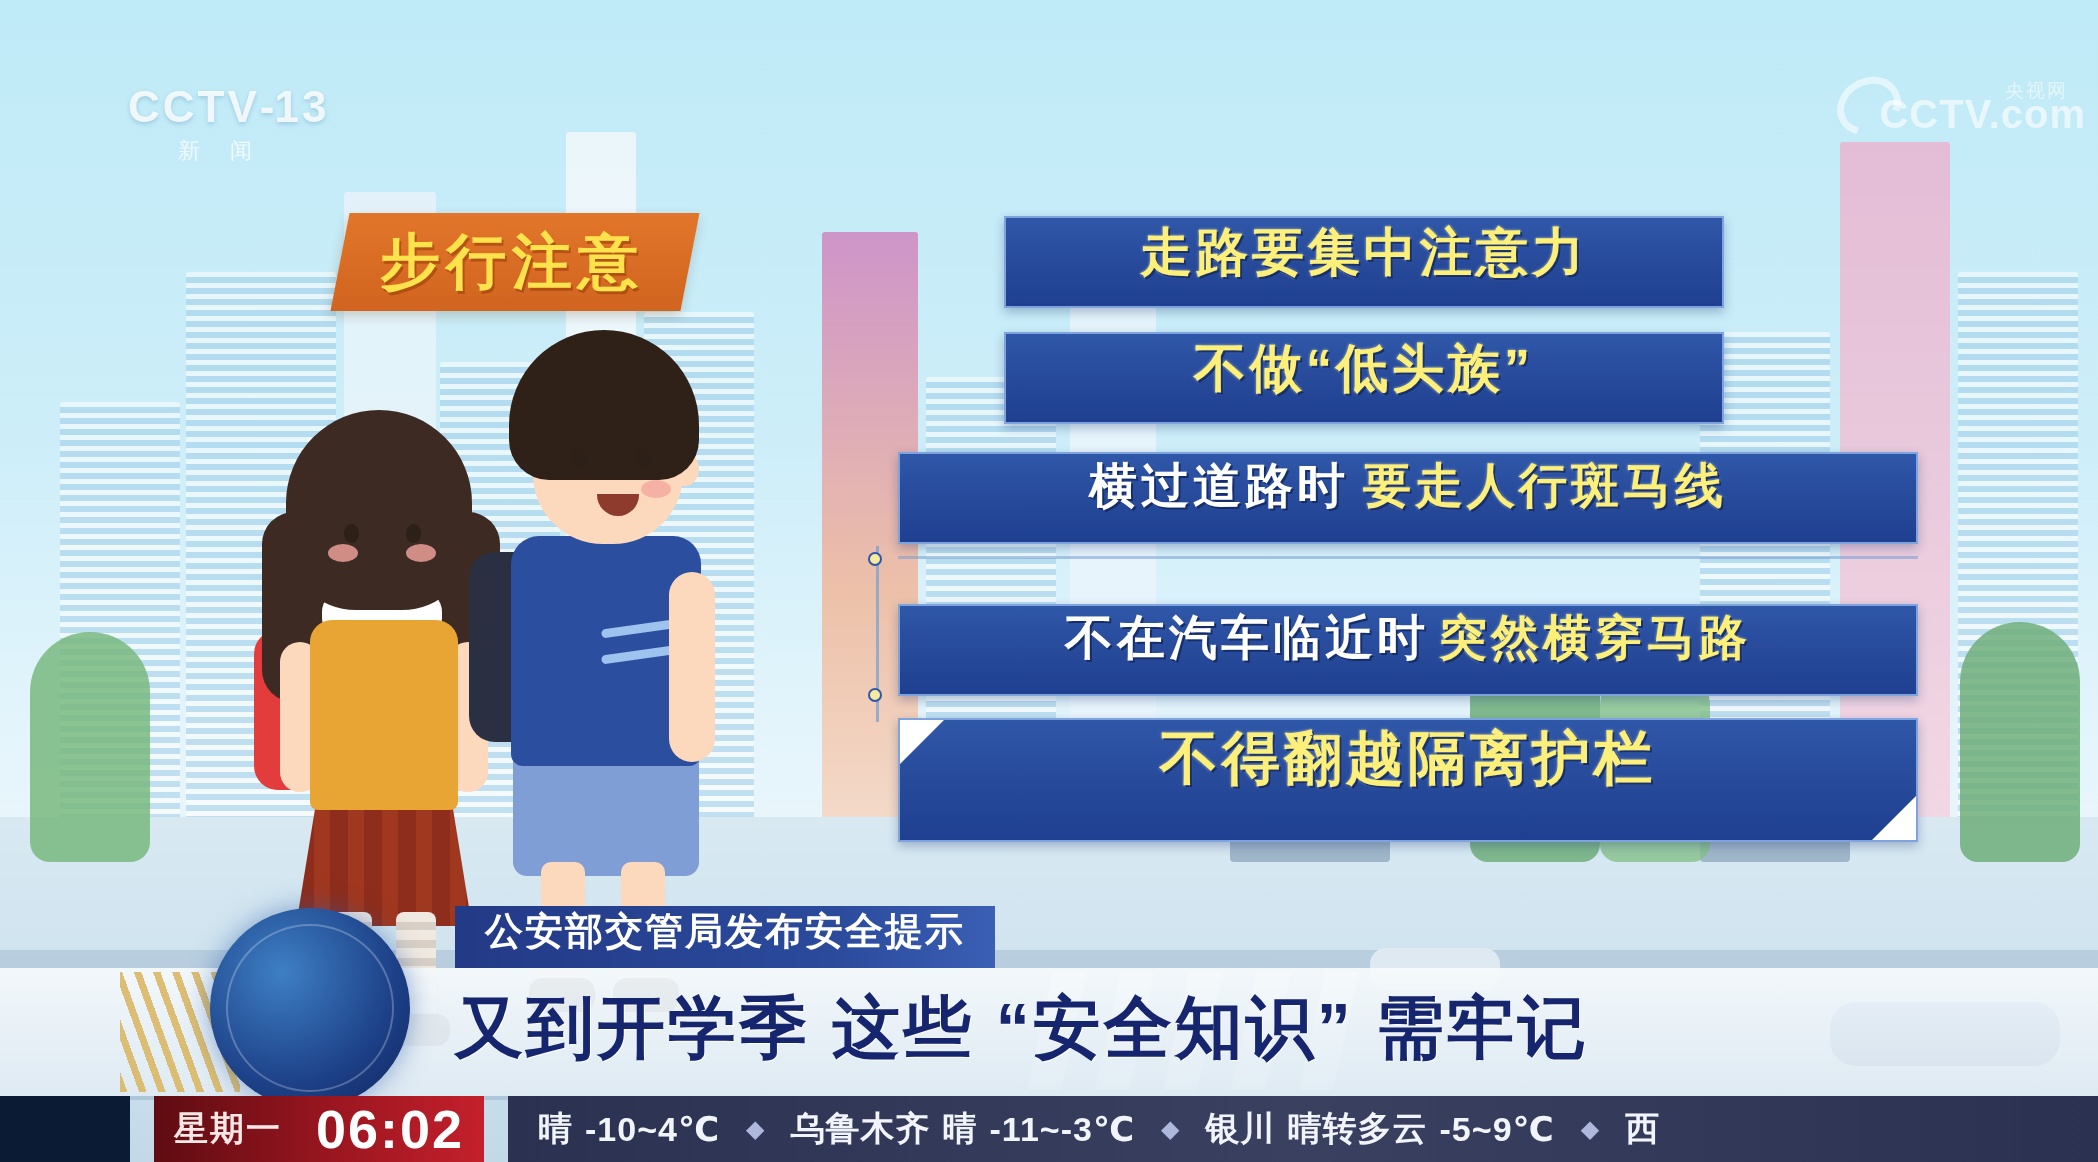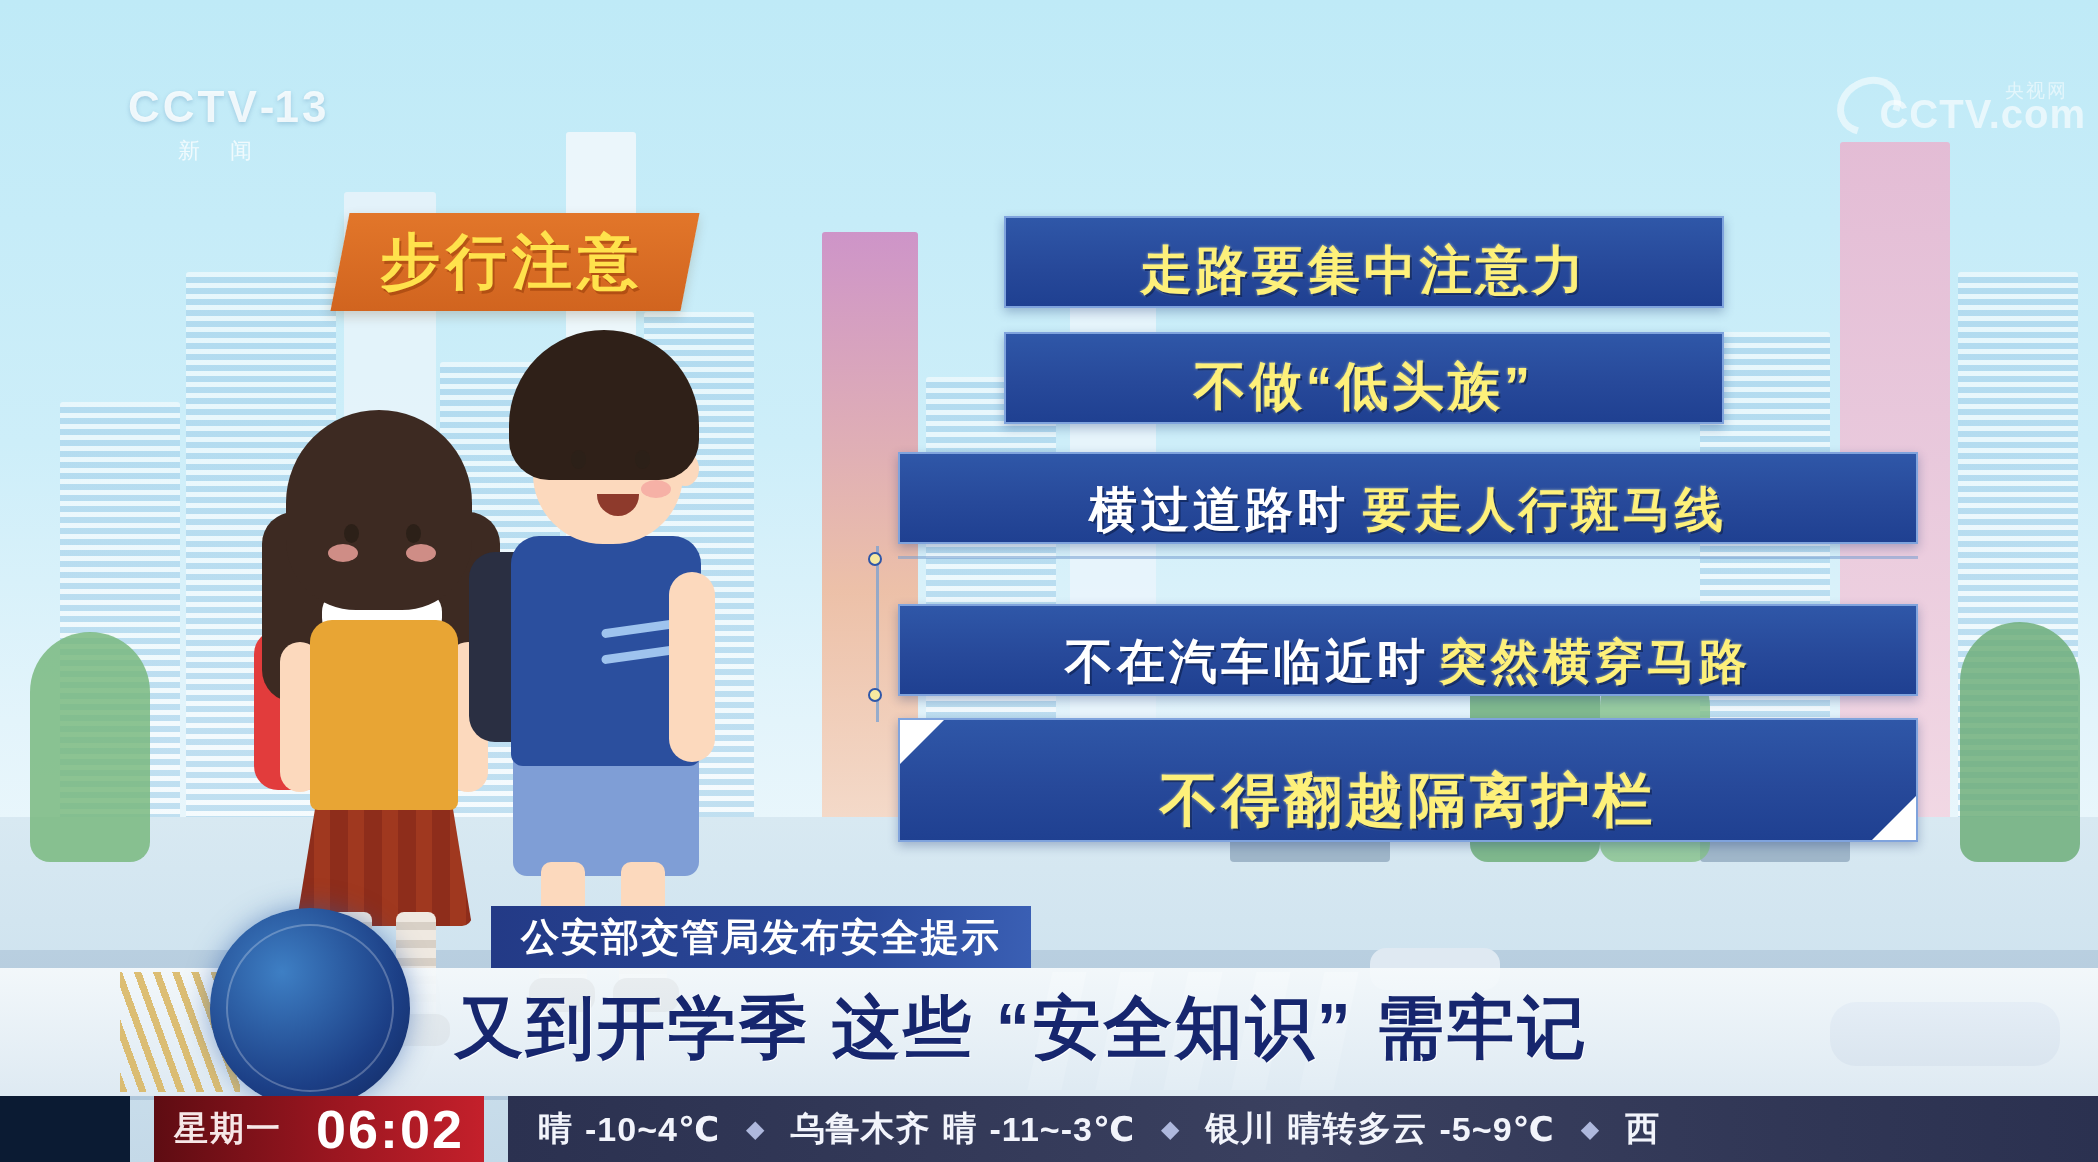--- a/index.html
+++ b/index.html
@@ -37,21 +37,21 @@
   
   .orange { position:absolute; left:340px; top:213px; height:98px; padding:0 46px 0 40px;
       background:linear-gradient(180deg,#e2762a 0%,#d1641f 100%);
       transform:skewX(-11deg); display:flex; align-items:center;
       box-shadow:0 5px 12px rgba(90,60,20,.22); }
   .orange span { transform:skewX(11deg); color:#ffe24c; font-size:60px; font-weight:bold;
       letter-spacing:6px; text-shadow:2px 3px 0 rgba(150,60,10,.55); }
 
   
   .bbox { position:absolute; background:linear-gradient(180deg,#2f57a8 0%,#27499a 55%,#1f4091 100%);
-      border:2px solid #7fa3dd; display:flex; align-items:flex-end; justify-content:center;
+      border:2px solid #7fa3dd; display:flex; align-items:flex-start; justify-content:center;
       box-shadow:0 4px 10px rgba(20,45,110,.3); }
   .bbox span { font-weight:bold; letter-spacing:4px; white-space:nowrap; }
   .y  { color:#fdf07a; text-shadow:2px 2px 0 rgba(18,40,95,.85), 0 0 3px rgba(255,255,190,.7); }
   .w  { color:#ffffff; text-shadow:2px 2px 0 rgba(18,40,95,.85); }
 
   .bx1 { left:1004px; top:216px; width:720px; height:92px; }
   .bx2 { left:1004px; top:332px; width:720px; height:92px; }
   .bx3 { left:898px; top:452px; width:1020px; height:92px; }
   .bx4 { left:898px; top:604px; width:1020px; height:92px; }
   .bx5 { left:898px; top:718px; width:1020px; height:124px; }
@@ -121,23 +121,23 @@
       background-image:repeating-linear-gradient(180deg,#efe9e1 0 9px,#d6cec4 9px 16px); border-radius:6px; }
   .b-shoe-l { left:74px; top:656px; width:66px; height:34px; background:#2b2b30; border-radius:14px; }
   .b-shoe-r { left:158px; top:656px; width:66px; height:34px; background:#2b2b30; border-radius:14px; }
   .b-pack { left:14px; top:230px; width:82px; height:190px; background:#2a2f42; border-radius:26px; }
   .b-pack-strap { left:92px; top:232px; width:20px; height:160px; background:#2a2f42; border-radius:10px; transform:rotate(5deg);}
 
   
   .l3-wrap { position:absolute; left:0; right:0; bottom:66px; height:212px; }
   .l3-band { position:absolute; left:0; right:0; bottom:0; height:128px;
       background:linear-gradient(180deg,rgba(246,250,252,.94) 0%,rgba(225,236,244,.94) 100%); }
-  .l3-kicker { position:absolute; left:455px; bottom:128px; height:62px; padding:8px 30px;
+  .l3-kicker { position:absolute; left:455px; bottom:128px; height:62px; padding:0 30px;
       background:linear-gradient(90deg,#233a86 0%,#2b4a9c 70%,#3a5fb4 100%);
-      display:flex; align-items:center;margin-left:36px; }
+      display:flex; align-items:flex-start; }
   .l3-kicker span { color:#fff; font-size:38px; font-weight:bold; letter-spacing:2px; }
   .l3-title { position:absolute; left:455px; bottom:22px; color:#16266e;
       font-size:68px; font-weight:bold; letter-spacing:3px; white-space:nowrap;
       text-shadow:1px 1px 0 rgba(255,255,255,.8); }
   .l3-globe { position:absolute; left:210px; bottom:-12px; width:200px; height:200px; border-radius:50%;
       background:radial-gradient(circle at 36% 32%,#3e7fc4 0%,#1c3f86 62%,#10255a 100%);
       box-shadow:0 0 26px rgba(40,90,170,.5); overflow:hidden; }
   .l3-globe::after { content:""; position:absolute; inset:16px; border-radius:50%;
       border:2px solid rgba(255,255,255,.25); }
   .l3-stripes { position:absolute; left:120px; bottom:4px; width:120px; height:120px;

